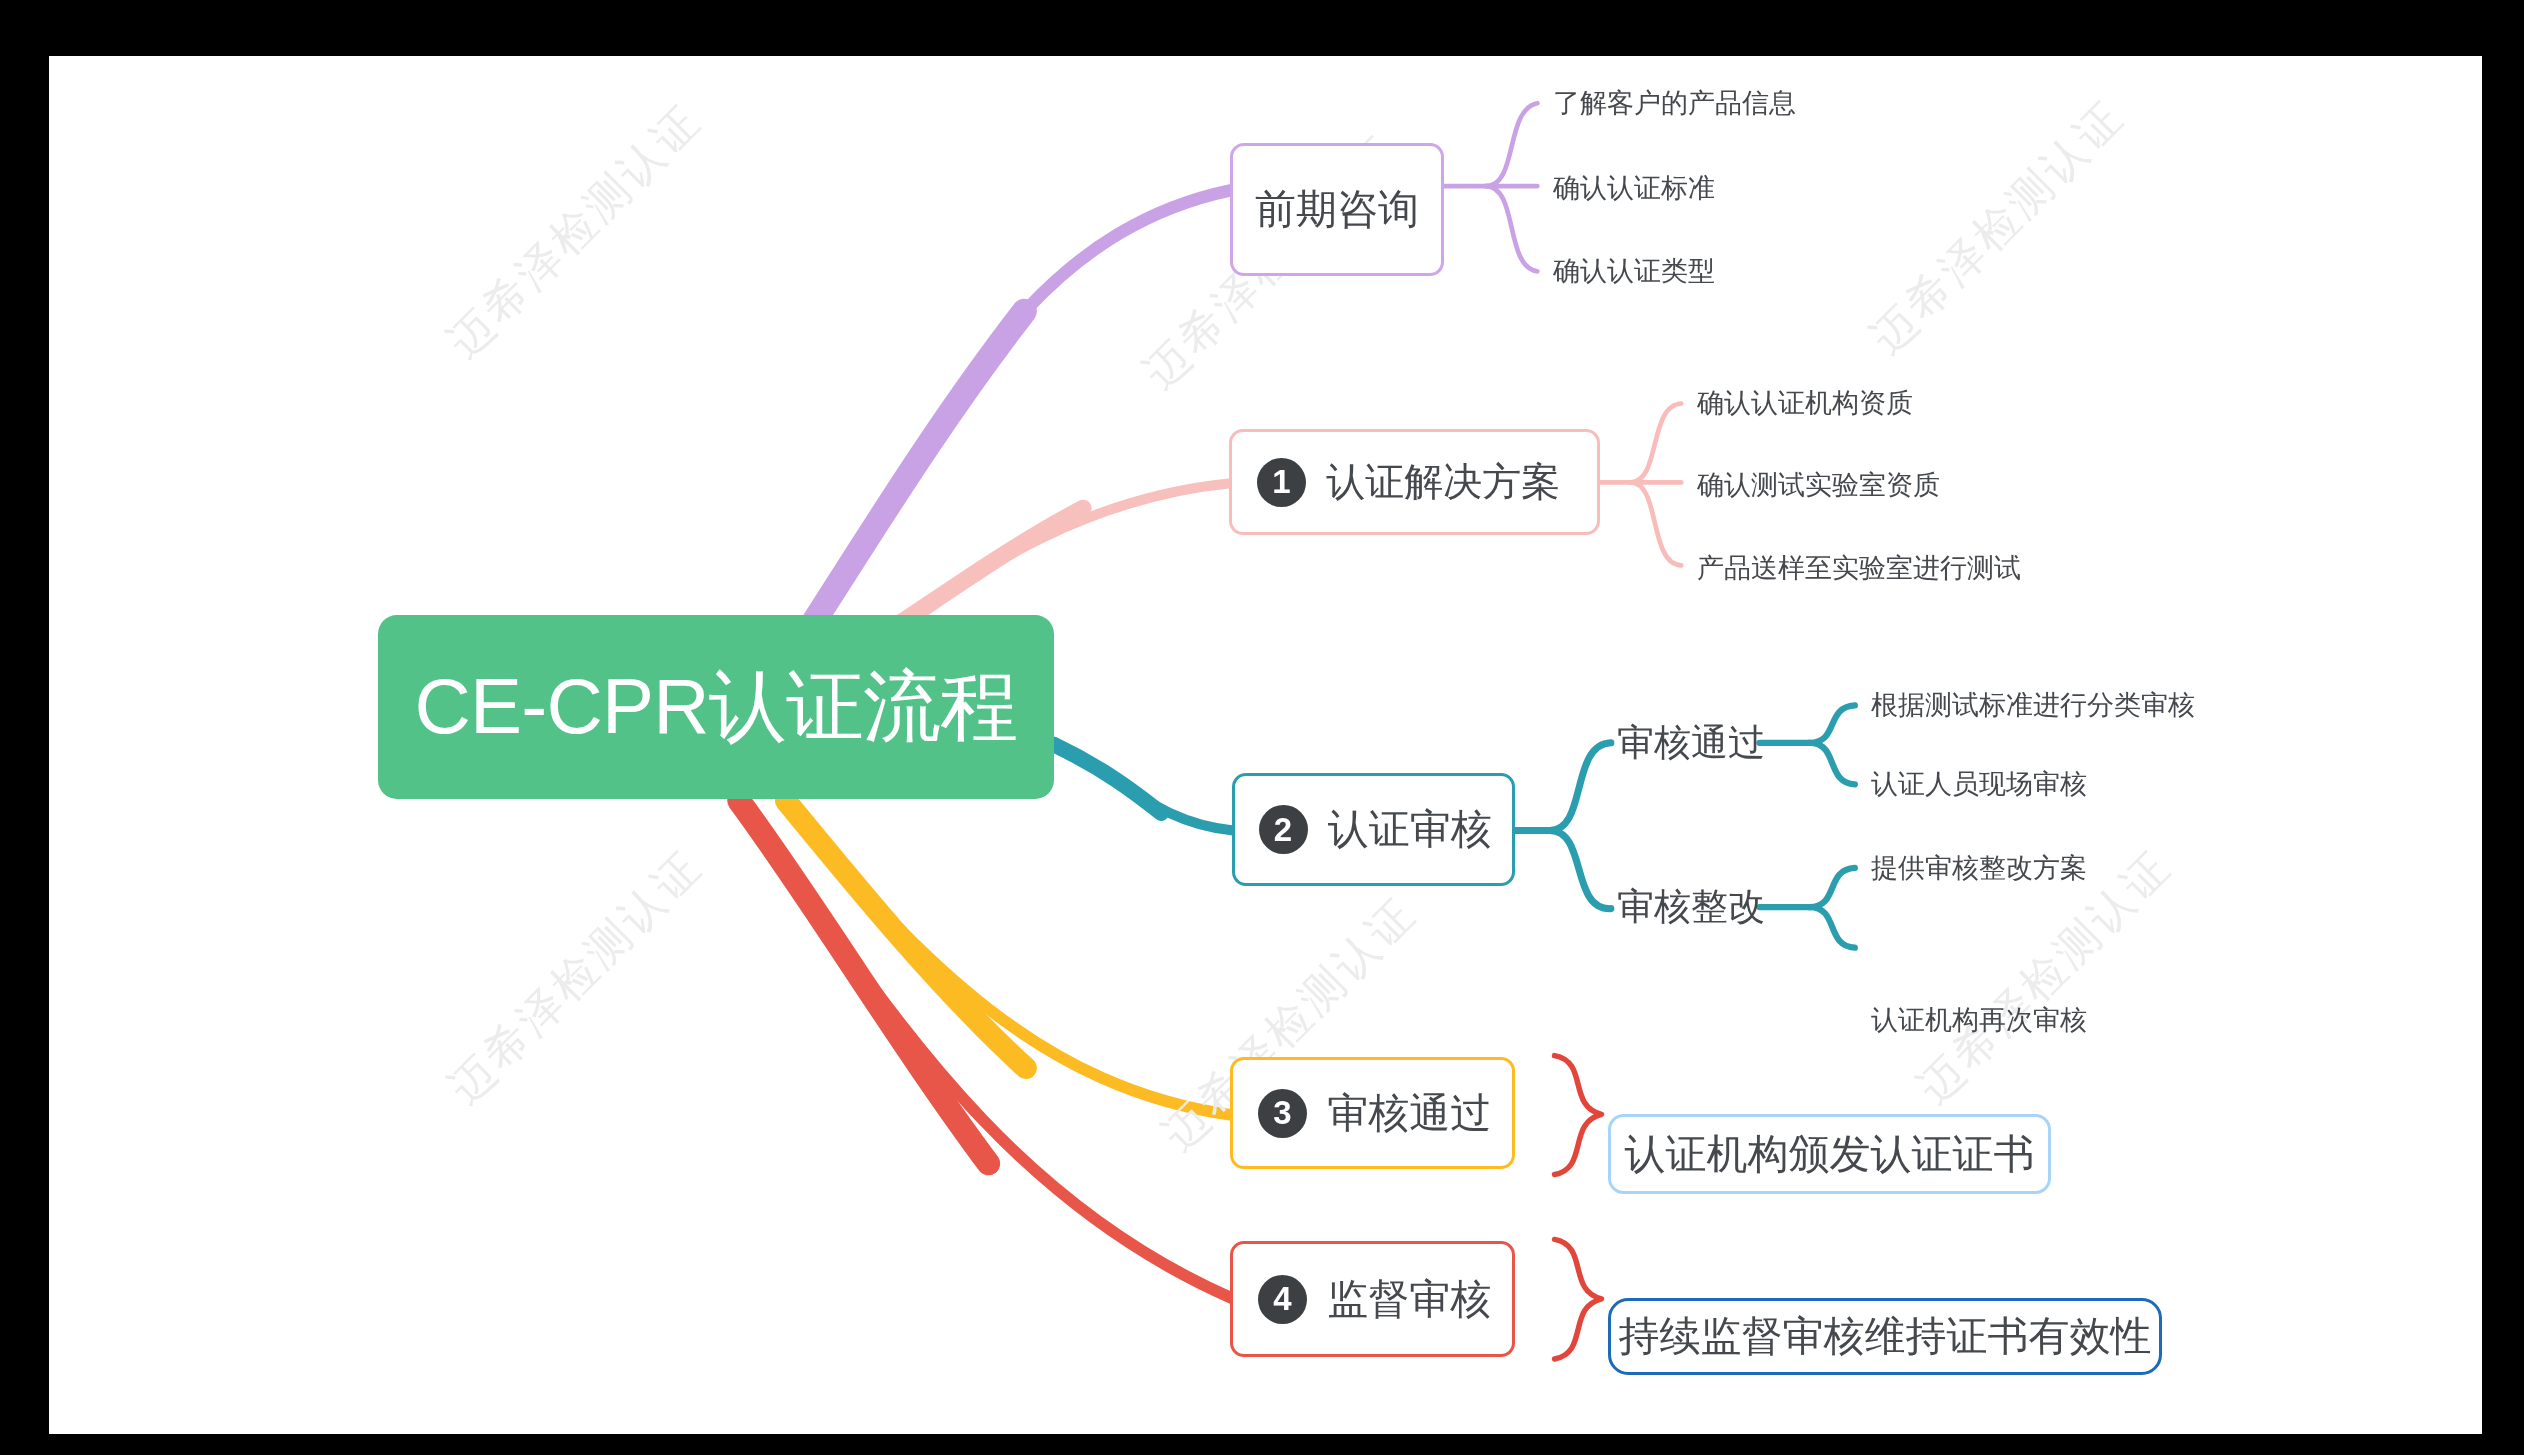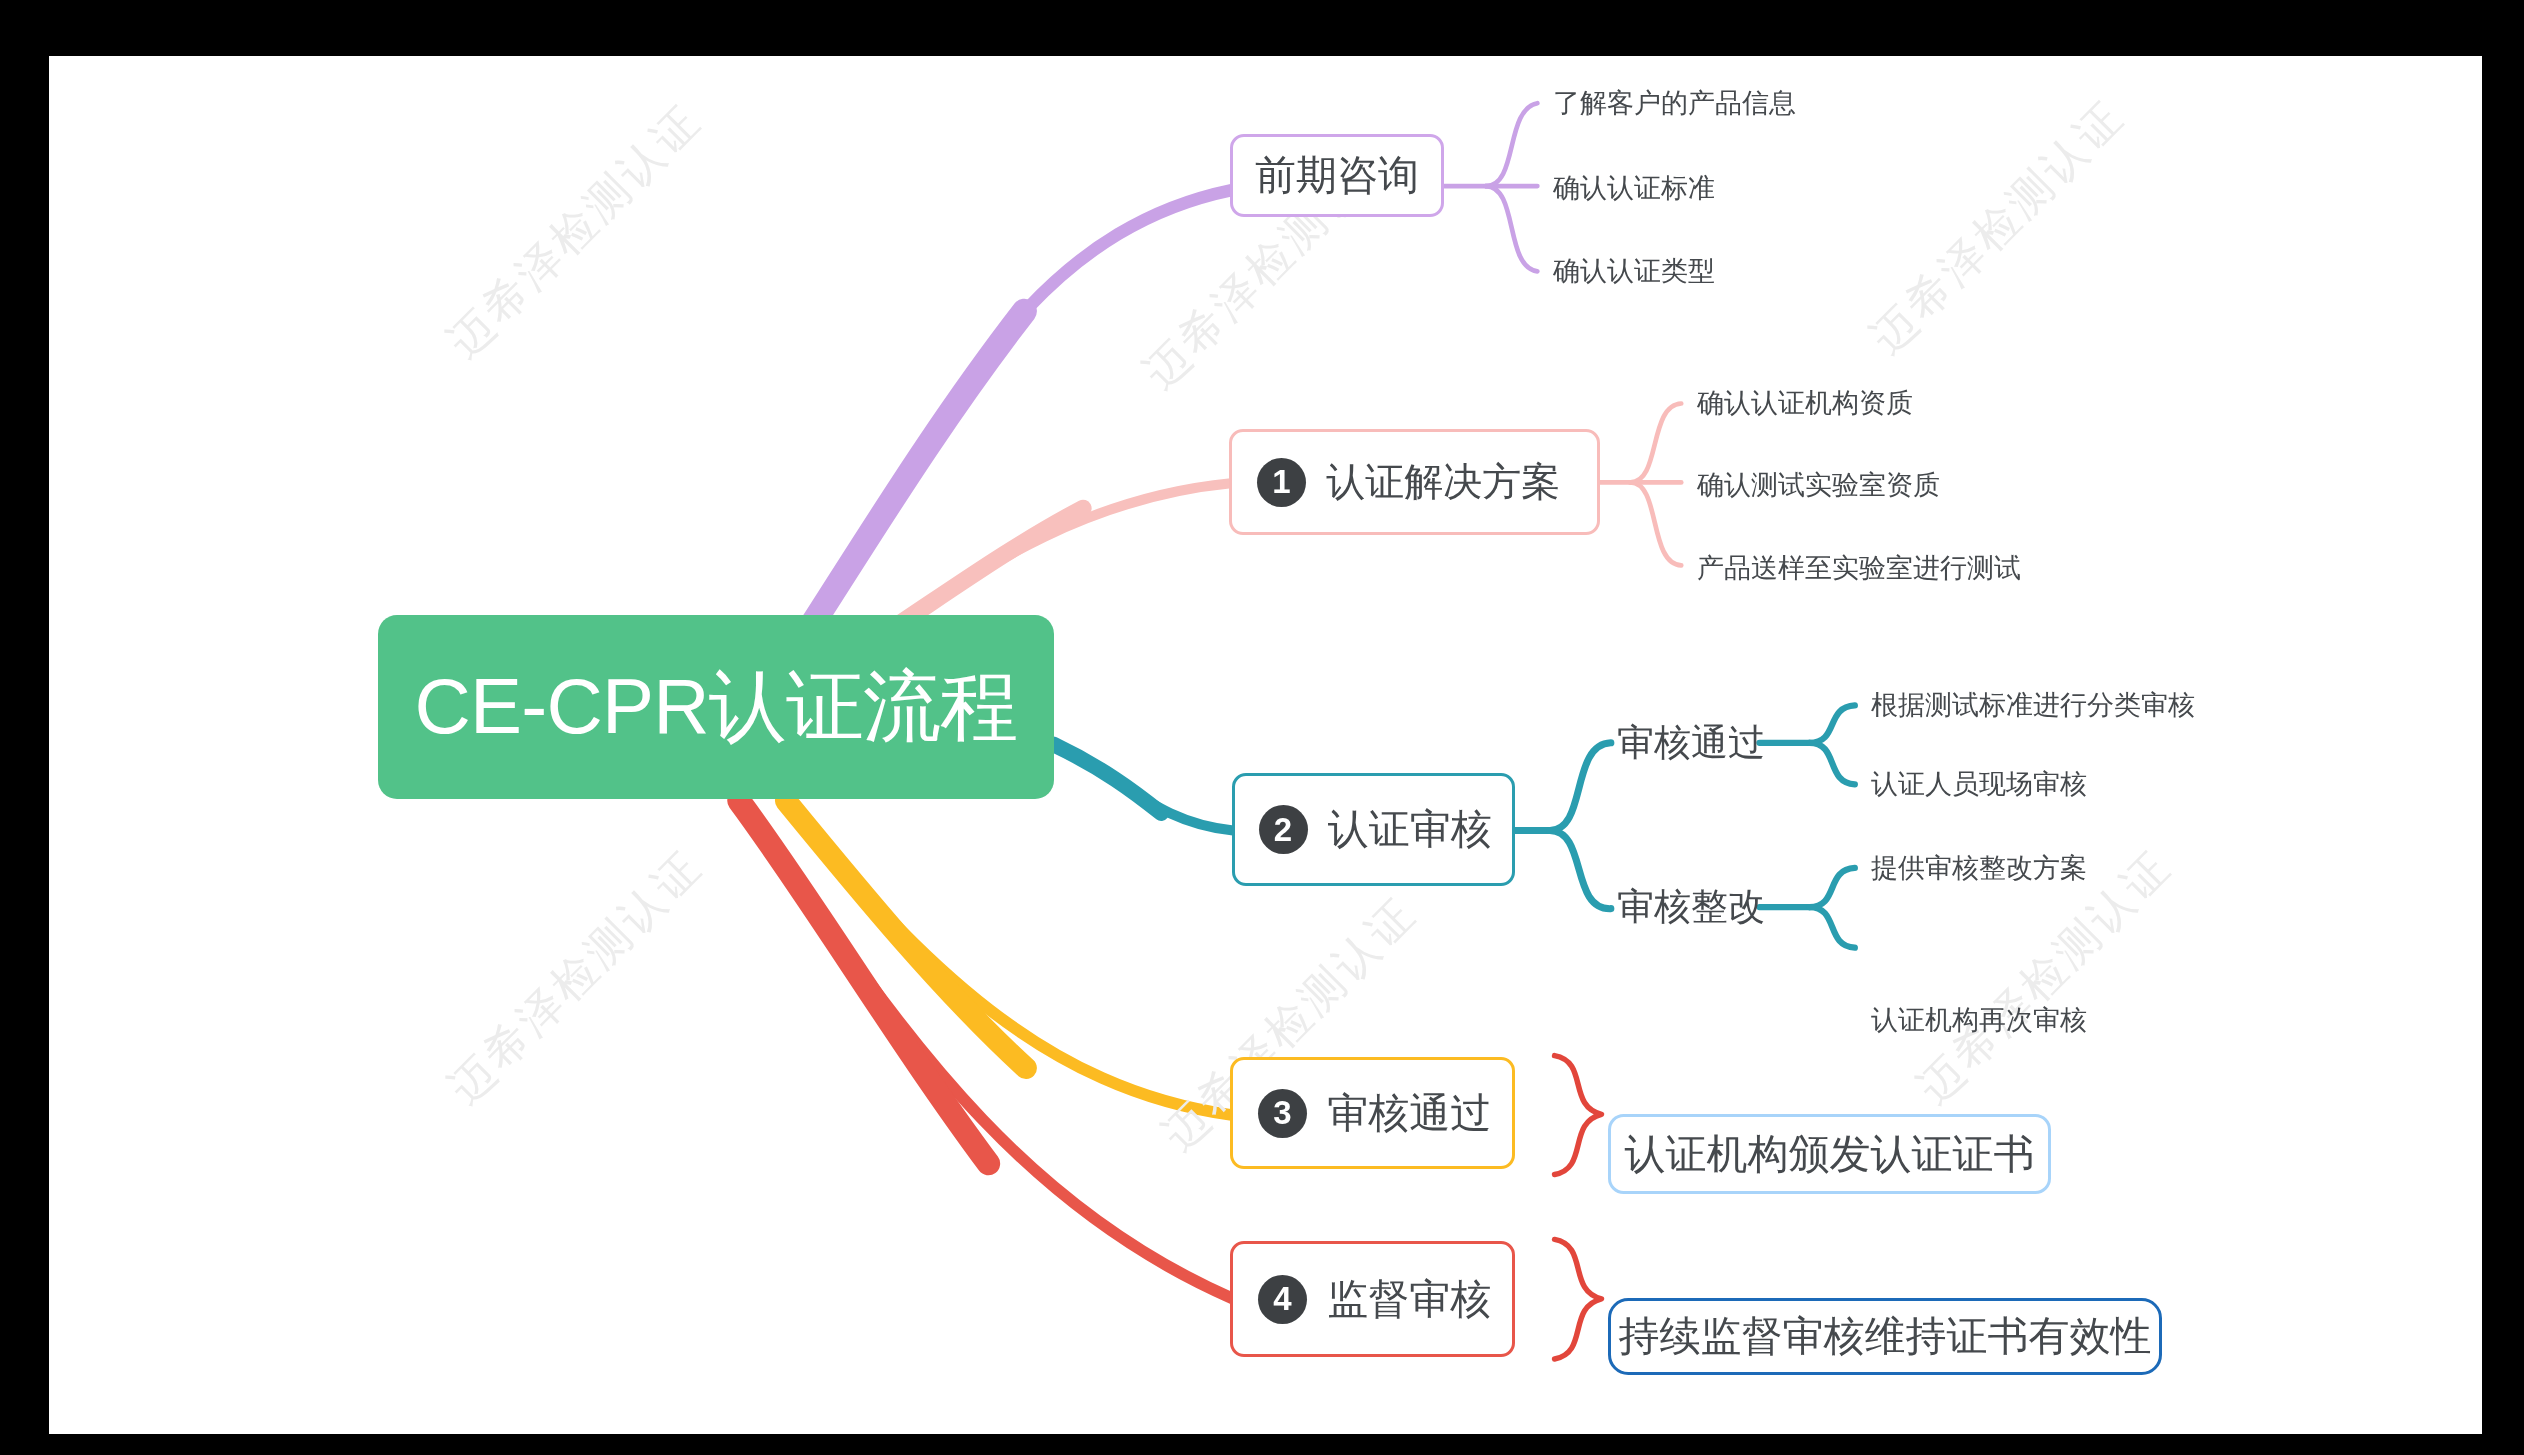--- a/index.html
+++ b/index.html
@@ -39,21 +39,21 @@
     position:absolute;background:#ffffff;border-radius:14px;
     display:flex;align-items:center;box-sizing:border-box;
     color:#45494d;white-space:nowrap;
   }
   .topic .label{white-space:nowrap;}
   .badge{
     width:49px;height:49px;border-radius:50%;background:#3d4043;
     color:#fff;display:flex;align-items:center;justify-content:center;
     font-size:33px;font-weight:bold;margin-right:20.3px;flex:0 0 auto;
   }
-  .t-consult{left:1230px;top:134px;width:214px;height:83px;border:3.1px solid #cfa6ea;justify-content:center;font-size:41px;}
+  .t-consult{left:1230px;top:143px;width:214px;height:133px;border:3.1px solid #cfa6ea;justify-content:center;font-size:41px;}
   .t-solution{left:1229px;top:429px;width:371px;height:106px;border:3.1px solid #f8bcba;padding-left:25px;font-size:39px;}
   .t-audit{left:1232px;top:773px;width:283px;height:113px;border:3.1px solid #2a9daf;padding-left:23.5px;font-size:41px;}
   .t-pass{left:1230px;top:1057px;width:285px;height:112px;border:3.1px solid #fcbb22;padding-left:25px;font-size:41px;}
   .t-supervise{left:1230px;top:1241px;width:285px;height:116px;border:3.1px solid #e8564a;padding-left:25px;font-size:41px;}
 
   
   .result{
     position:absolute;background:#ffffff;box-sizing:border-box;
     display:flex;align-items:center;justify-content:center;
     color:#45494d;font-size:41px;white-space:nowrap;margin-top:41px;

